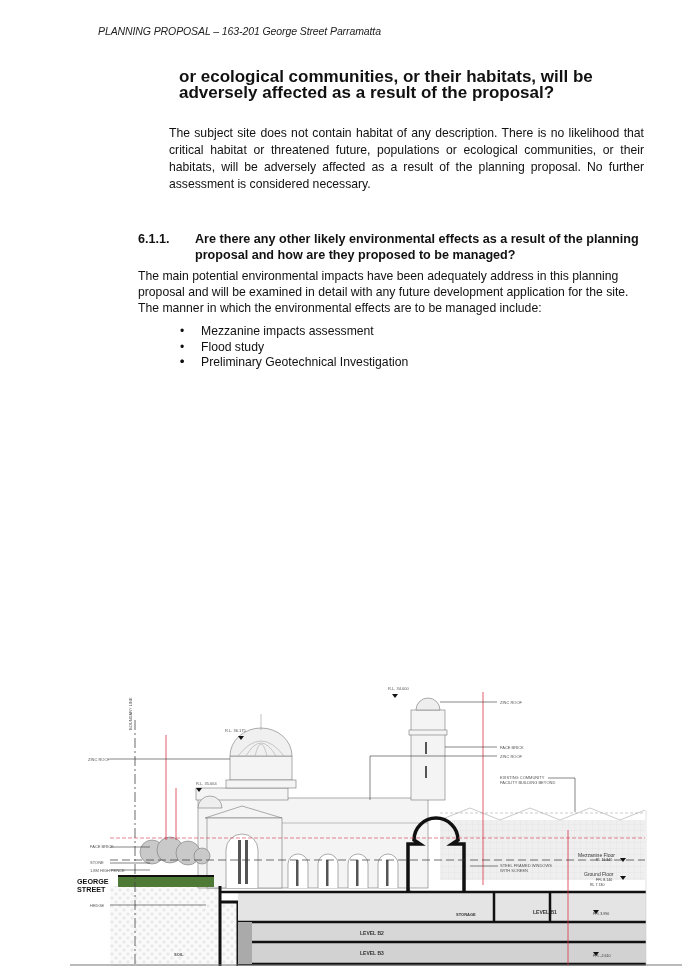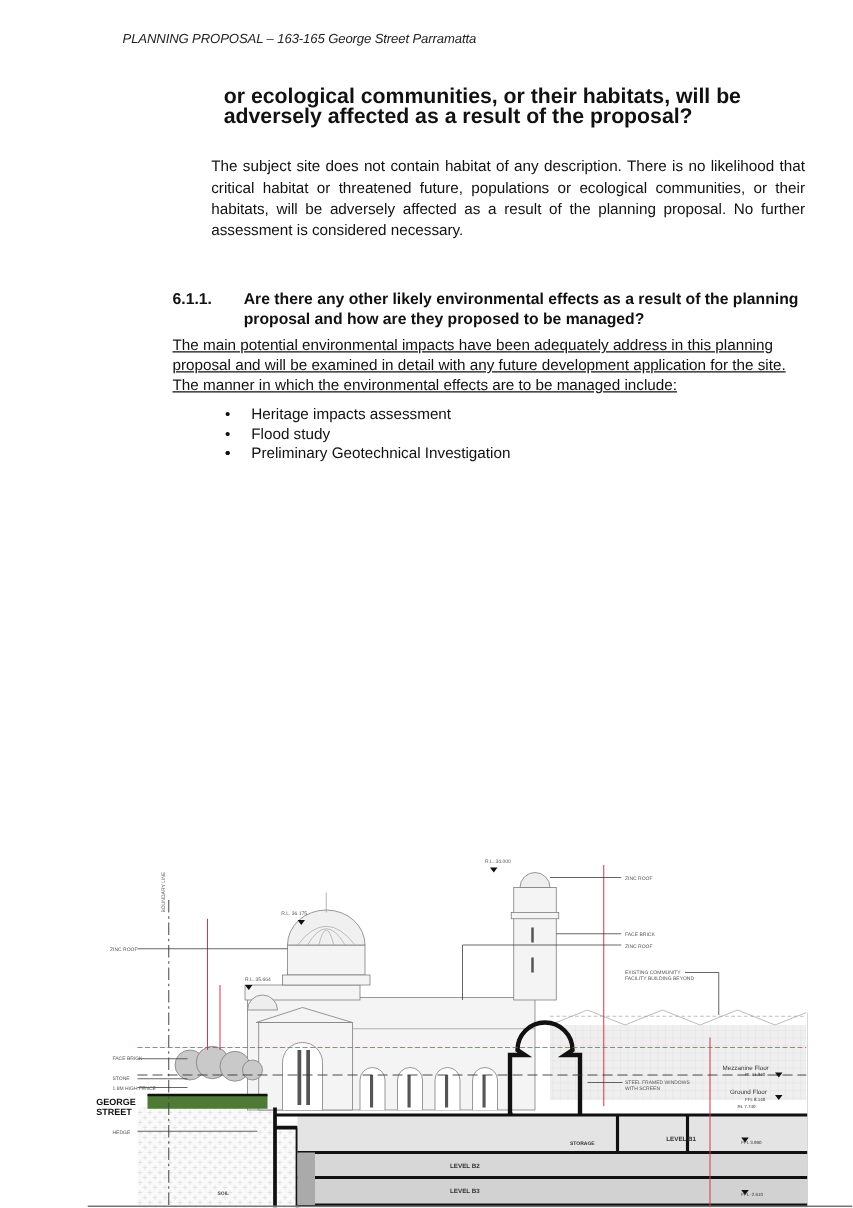--- a/index.html
+++ b/index.html
@@ -3,48 +3,48 @@
 <meta charset="utf-8">
 <style>
   html, body { margin:0; padding:0; background:#ffffff; }
   body { width:682px; height:966px; position:relative; overflow:hidden; font-family:"Liberation Sans", sans-serif; color:#111; }
   .header { position:absolute; left:98px; top:25px; font-size:10.5px; font-style:italic; color:#222; letter-spacing:-0.1px; }
   .q-cont { position:absolute; left:179px; top:69px; width:465px; font-size:17px; font-weight:bold; line-height:16px; }
   .para1 { position:absolute; left:169px; top:125px; width:475px; font-size:12.2px; line-height:17px; text-align:justify; }
   .h611 { position:absolute; left:138px; top:231px; width:510px; font-size:12.6px; font-weight:bold; line-height:16px; }
   .h611 .num { position:absolute; left:0; top:0; }
   .h611 .txt { position:absolute; left:41px; top:0; width:470px;margin-left:16px; }
-  .para2 { position:absolute; left:138px; top:268px; width:510px; font-size:12.2px; line-height:16px;text-decoration:underline; }
+  .para2 { position:absolute; left:138px; top:268px; width:510px; font-size:12.2px; line-height:16px; }
   .bullets { position:absolute; left:180px; top:324px; margin:0; padding:0; list-style:none; font-size:12.2px; line-height:15.6px; }
   .bullets li { position:relative; padding-left:21px; }
   .bullets li .dot { position:absolute; left:0; top:0; }
   .drawing { position:absolute; left:70px; top:680px; width:612px; height:286px; }
   .lbl { position:absolute; font-size:4px; color:#555; white-space:nowrap; }
   .lvl { position:absolute; font-size:5px; font-weight:bold; color:#333; white-space:nowrap; }
   .street { position:absolute; left:7px; top:198px; font-size:7.2px; font-weight:bold; line-height:8px; color:#111; }
   .floor { position:absolute; font-size:5px; color:#333; white-space:nowrap; }
 </style>
 </head>
 <body>
 
-<div class="header">PLANNING PROPOSAL – 163-165 George Street Parramatta</div>
+<div class="header">PLANNING PROPOSAL – 163-201 George Street Parramatta</div>
 
 <div class="q-cont">or ecological communities, or their habitats, will be adversely affected as a result of the proposal?</div>
 
 <div class="para1">The subject site does not contain habitat of any description. There is no likelihood that critical habitat or threatened future, populations or ecological communities, or their habitats, will be adversely affected as a result of the planning proposal. No further assessment is considered necessary.</div>
 
 <div class="h611">
   <span class="num">6.1.1.</span>
   <span class="txt">Are there any other likely environmental effects as a result of the planning proposal and how are they proposed to be managed?</span>
 </div>
 
 <div class="para2">The main potential environmental impacts have been adequately address in this planning proposal and will be examined in detail with any future development application for the site. The manner in which the environmental effects are to be managed include:</div>
 
 <ul class="bullets">
-  <li><span class="dot">•</span><span>Heritage impacts assessment</span></li>
+  <li><span class="dot">•</span><span>Mezzanine impacts assessment</span></li>
   <li><span class="dot">•</span><span>Flood study</span></li>
   <li><span class="dot">•</span></li>
   <li><span class="dot">•</span><span>Preliminary Geotechnical Investigation</span></li>
 </ul>
 
 <div class="drawing">
   <svg width="612" height="286" viewBox="0 0 612 286" style="position:absolute;left:0;top:0;">
     <defs>
       <pattern id="soilpat" width="8" height="8" patternUnits="userSpaceOnUse">
         <rect width="8" height="8" fill="#fafafa"></rect>

